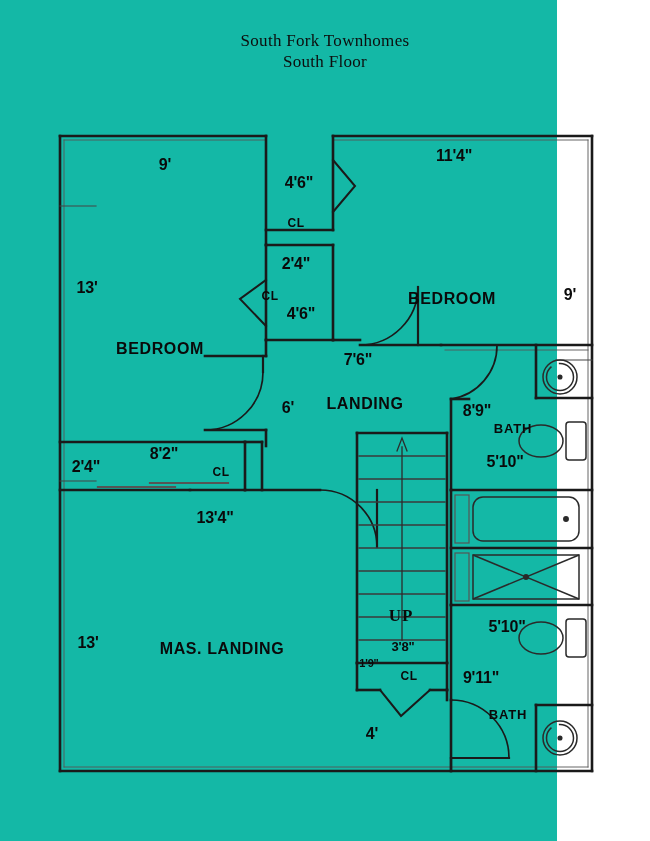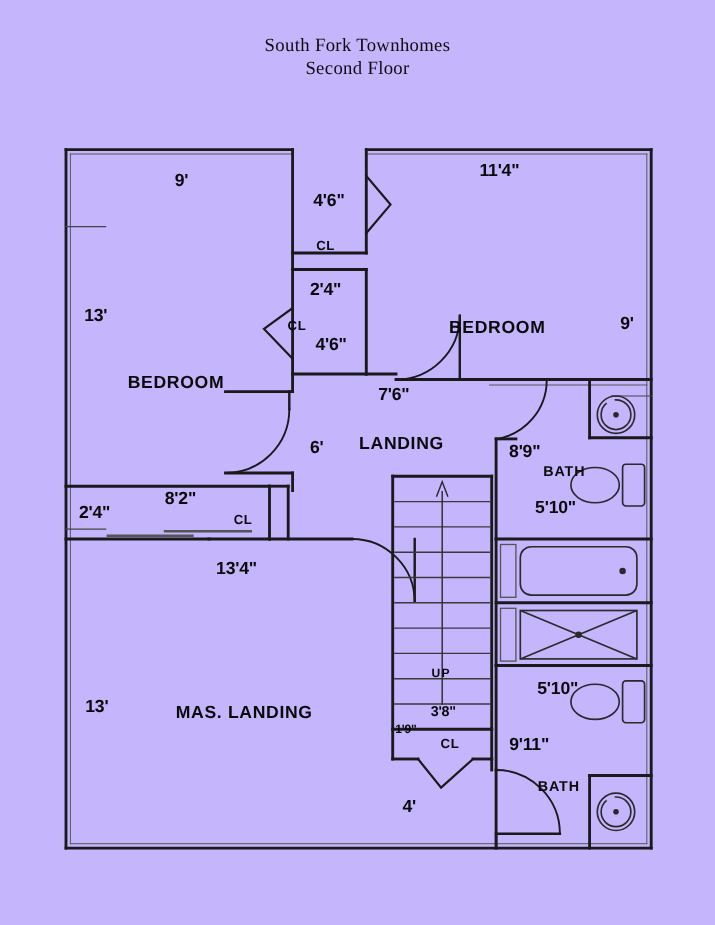--- a/index.html
+++ b/index.html
@@ -12,23 +12,23 @@
     width: 650px;
     height: 841px;
     position: relative;
     overflow: hidden;
     font-family: "Liberation Sans", sans-serif;
     color: #111111;
   }
   #sheet {
     position: absolute;
     left: 0; top: 0;
-    width: 650px;
+    width: 557px;
     height: 841px;
-    background: #c4b5fd;
+    background: #14b8a6;
   }
   .title-block {
     position: absolute;
     left: 0;
     top: 30px;
     width: 650px;
     text-align: center;
     font-family: "Liberation Serif", "DejaVu Serif", serif;
     color: #0d0d0d;
   }
@@ -56,31 +56,31 @@
     white-space: nowrap;
     font-weight: bold;
     -webkit-font-smoothing: antialiased;
   }
   .dim   { font-size: 16px; letter-spacing: -0.2px; }
   .dim.sm{ font-size: 13px; }
   .dim.xs{ font-size: 11px; }
   .room  { font-size: 16px; letter-spacing: 0.6px; }
   .room.sm { font-size: 13px; letter-spacing: 0.8px; }
   .cl    { font-size: 12px; letter-spacing: 0.6px; text-align: center; }
-  .up    { font-size: 11px; letter-spacing: 1px; }
+  .up    { font-size: 17px; letter-spacing: 1px; font-family: Liberation Serif, serif; }
   .ctr   { transform: translateX(-50%); }
 </style>
 </head>
 <body>
 
 <div id="sheet">
 
   <div class="title-block">
     <div class="title-line1">South Fork Townhomes</div>
-    <div class="title-line2">Second Floor</div>
+    <div class="title-line2">South Floor</div>
   </div>
 
   <svg id="plan-svg" viewBox="0 0 650 841">
     <g fill="none" stroke="#1a1a1a" stroke-width="2.6" stroke-linecap="square" stroke-linejoin="miter">
 
       <g>
 
         <path d="M 60 136 L 60 771"></path>
 
         <path d="M 60 771 L 592 771"></path>

